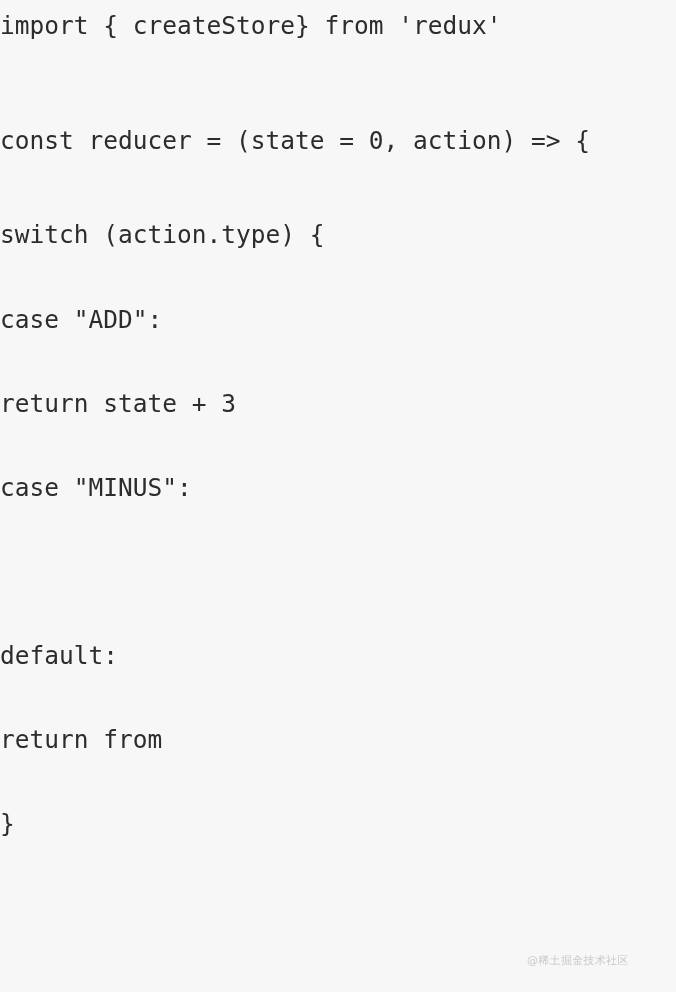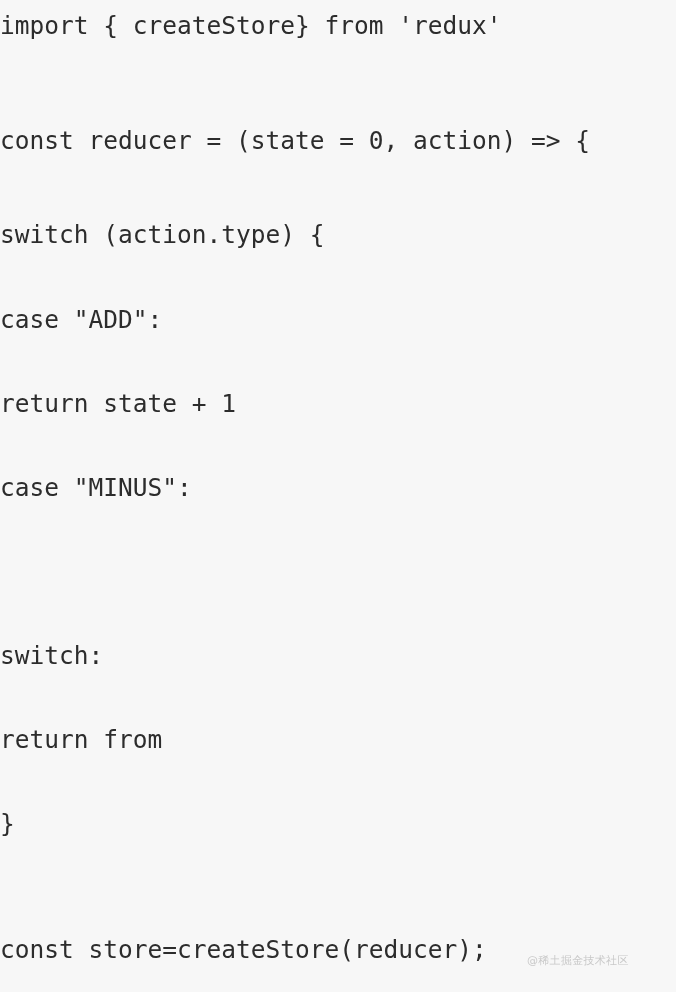--- a/index.html
+++ b/index.html
@@ -54,21 +54,20 @@
   }
 </style>
 </head>
 <body style="background: rgb(247, 247, 247);">
 
 <div id="code-block">
     <div class="code-line" style="top: 9px; color: rgb(44, 44, 44);">import { createStore} from 'redux'</div>
     <div class="code-line" style="top: 124px; color: rgb(44, 44, 44);">const reducer = (state = 0, action) =&gt; {</div>
     <div class="code-line" style="top: 203px; color: rgb(44, 44, 44); margin-top: 15px;">switch (action.type) {</div>
     <div class="code-line" style="top: 303px; color: rgb(44, 44, 44);">case "ADD":</div>
-    <div class="code-line" style="top: 387px; color: rgb(44, 44, 44);">return state + 1</div>
+    <div class="code-line" style="top: 387px; color: rgb(44, 44, 44);">return state + 3</div>
     <div class="code-line" style="top: 471px; color: rgb(44, 44, 44);">case "MINUS":</div>
-    <div class="code-line" style="top: 639px; color: rgb(44, 44, 44);">switch:</div>
+    <div class="code-line" style="top: 639px; color: rgb(44, 44, 44);">default:</div>
     <div class="code-line" style="top: 723px; color: rgb(44, 44, 44);">return from</div>
     <div class="code-line" style="top: 807px; color: rgb(44, 44, 44);">}</div>
-    <div class="code-line" style="top: 933px; color: rgb(44, 44, 44);">const store=createStore(reducer);</div>
   </div>
 
 <div id="watermark" style="color: rgb(201, 201, 201);">@稀土掘金技术社区</div>
 
 </body></html>

